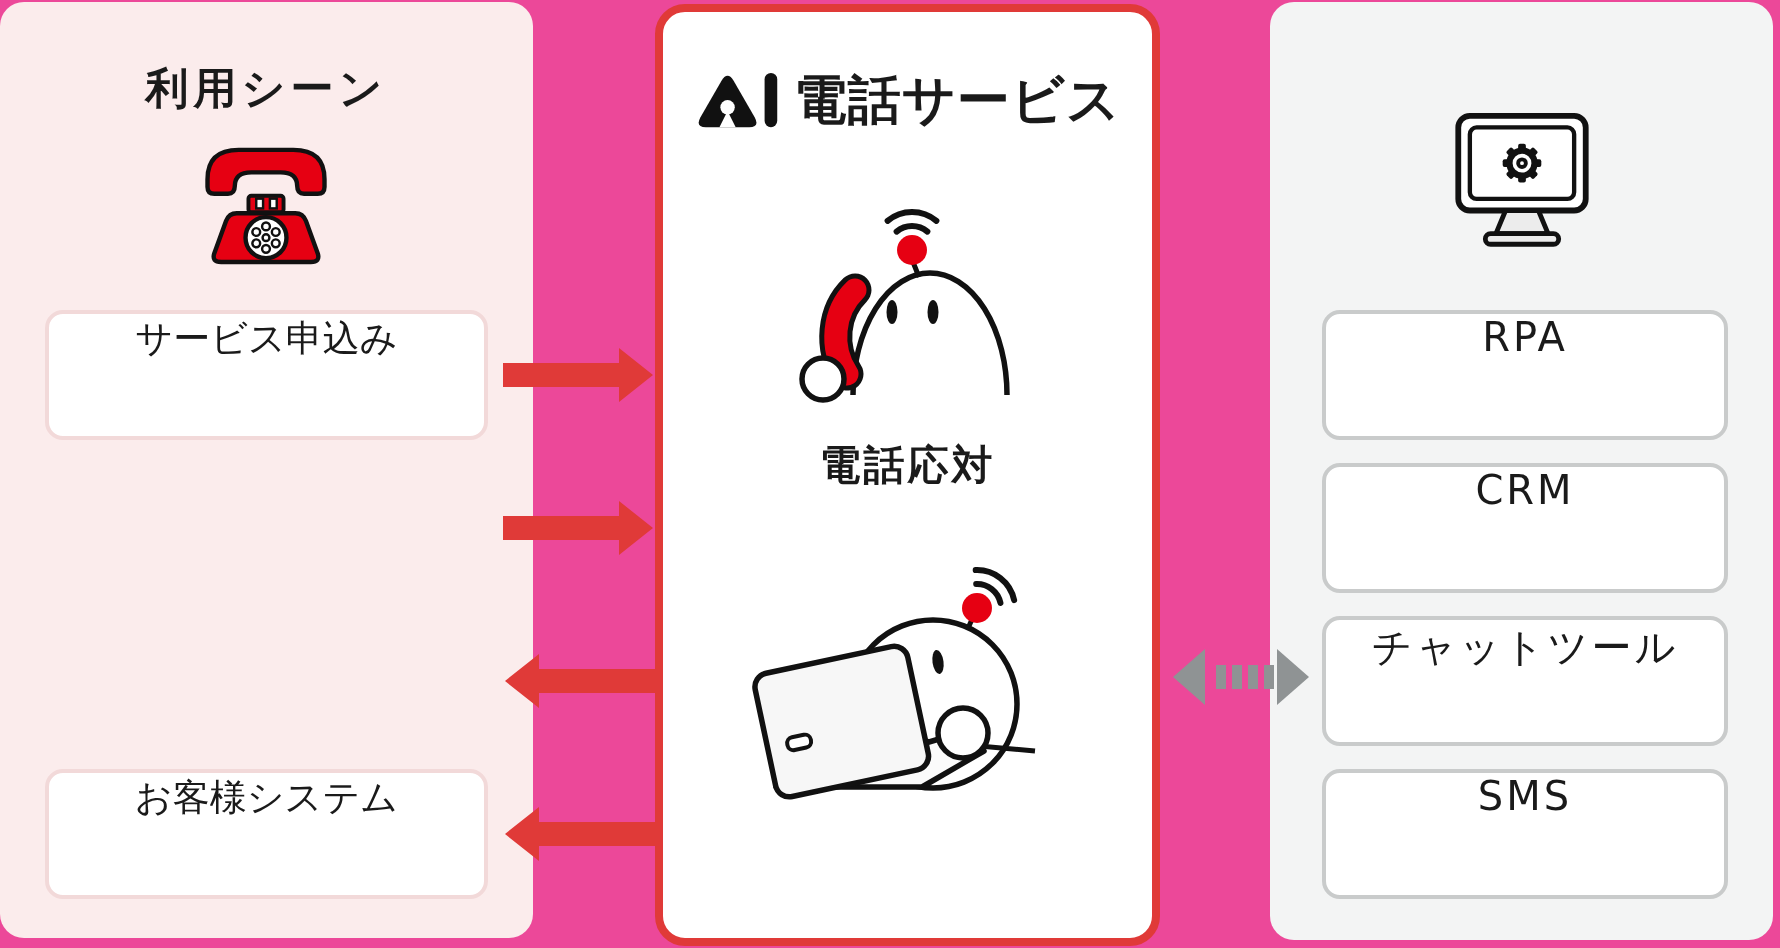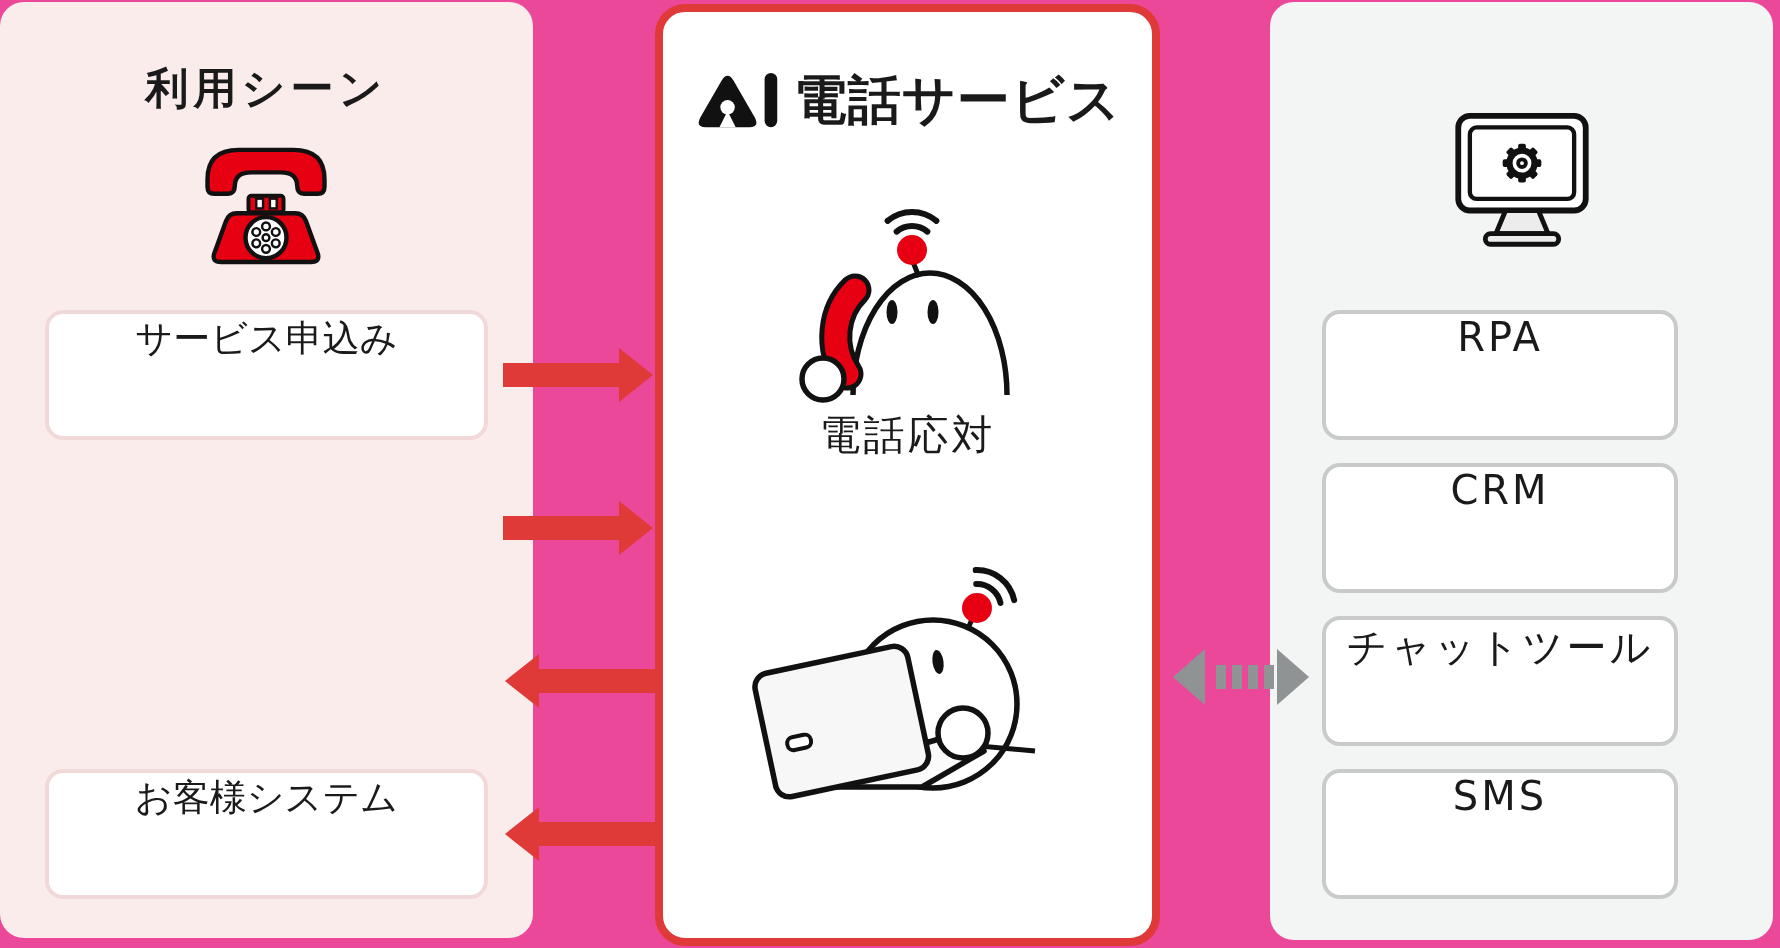--- a/index.html
+++ b/index.html
@@ -16,30 +16,30 @@
     font-size:43px;font-weight:800;letter-spacing:5px;white-space:nowrap;}
   .pl-title{top:58px;}
   .pr-title{top:58px;letter-spacing:2px;}
   .icon-abs{position:absolute;}
   .item-box{
     position:absolute;box-sizing:border-box;background:#ffffff;border-radius:18px;
     display:flex;align-items:flex-start;justify-content:center;
     font-size:37px;font-weight:400;white-space:nowrap;
   }
   .left-box{left:45px;width:443px;height:130px;border:4px solid #f2d9d9;}
-  .right-box{left:52px;width:356px;height:130px;border:4px solid #c9cbcb;font-size:40px;letter-spacing:3px;}
+  .right-box{left:52px;width:406px;height:130px;border:4px solid #c9cbcb;font-size:40px;letter-spacing:3px;}
   .row1{top:308px}.row2{top:461px}.row3{top:614px}.row4{top:767px}
   .flow-arrow{position:absolute;left:503px;width:152px;height:56px;}
   .fa1{top:347px}.fa2{top:500px}.fa3{top:653px}.fa4{top:806px}
   .connector{position:absolute;left:1171px;top:648px;width:140px;height:58px;}
   .logo-row{position:absolute;left:655px;top:70px;width:505px;height:62px;
     display:flex;align-items:center;justify-content:center;gap:13px;}
   .logo-text{font-size:53px;font-weight:800;letter-spacing:1px;white-space:nowrap;}
   .feature-label{position:absolute;left:655px;width:505px;text-align:center;
-    font-size:41px;font-weight:400;letter-spacing:3px;white-space:nowrap;}
+    font-size:41px;font-weight:700;letter-spacing:3px;white-space:nowrap;margin-top:30px;}
   .fl1{top:408px}.fl2{top:814px}
   svg{display:block;}
 </style>
 </head>
 <body>
 
 <div class="stage">
 
   <div class="panel panel-left">
     <div class="col-title pl-title">利用シーン</div>

